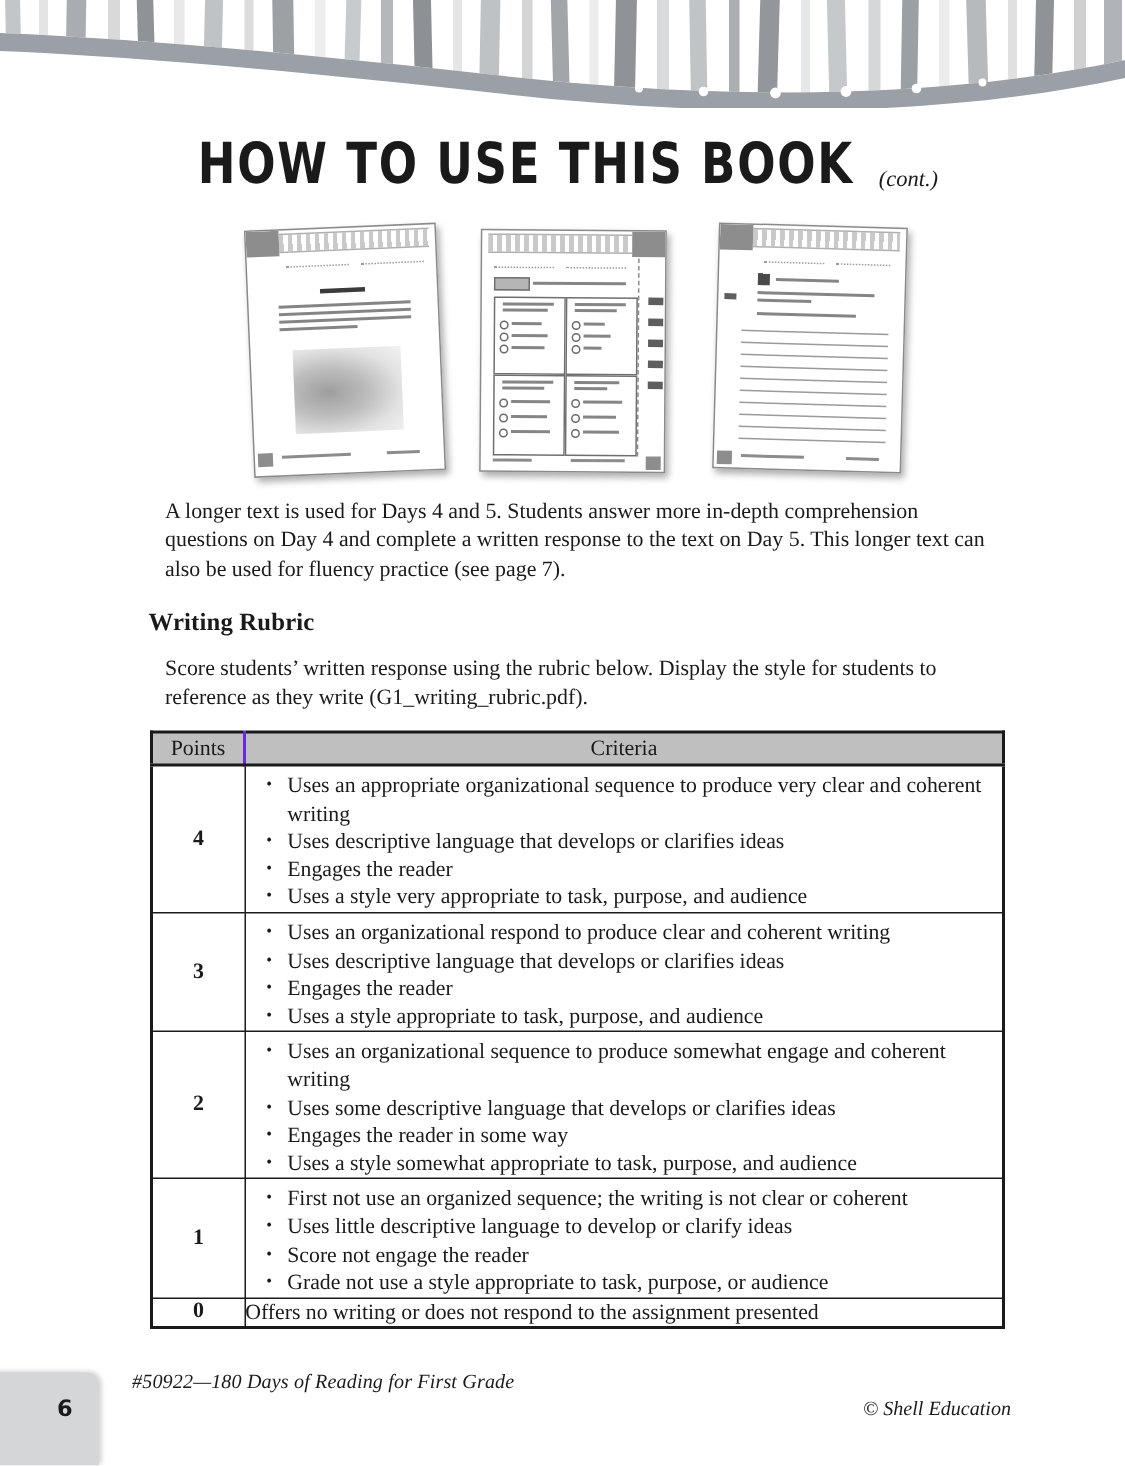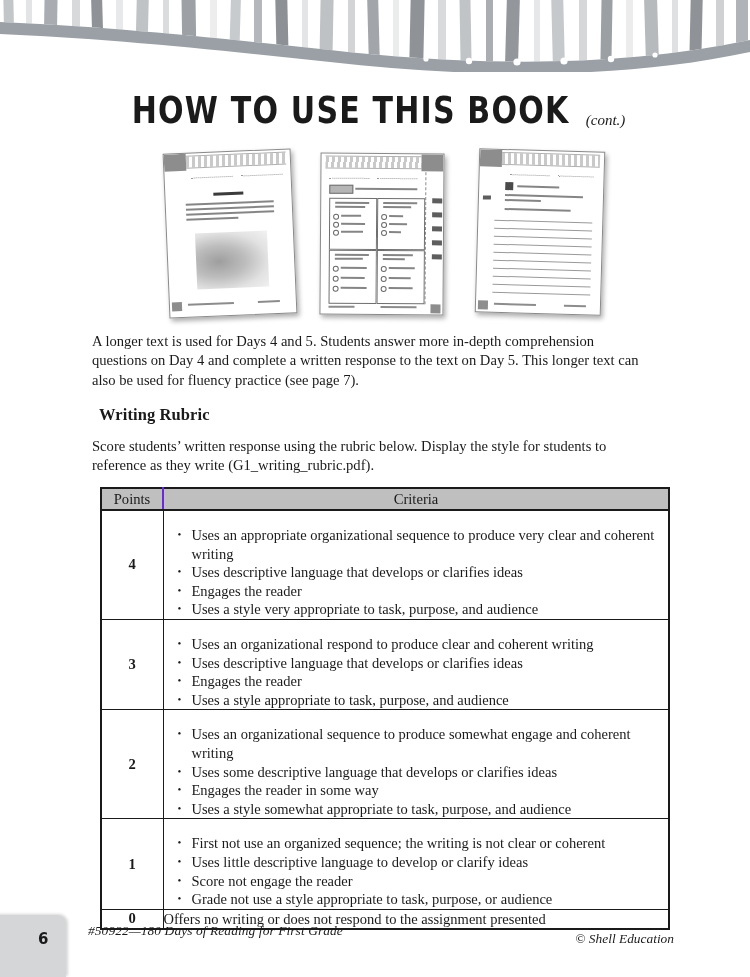--- a/index.html
+++ b/index.html
@@ -118,21 +118,21 @@
     position: absolute; top: 18px; bottom: 10px; width: 13px;
     border-left: 1px dashed #8a8a8a;
   }
   .ws-sb-item {
     position: absolute; right: 1px; width: 10px; height: 5px; background: #5e5e5e;
   }
 
   
   .body-text {
     position: absolute;
-    left: 92px;
+    left: 110px;
     width: 556px;
     font-size: 14.6px;
     line-height: 19.4px;
     text-align: left;
   }
   #para-intro { top: 332px; }
   .sec-head {
     position: absolute;
     left: 99px;
     top: 405px;
@@ -171,21 +171,21 @@
     text-align: center;
     font-weight: bold;
     font-size: 14.6px;
     border-right: 2px solid #1a1a1a;
   }
   .cell-crit {
     padding: 4px 6px 5px 4px;
   }
   .cell-crit ul {
     margin: 0;
-    padding: 15px 0 0 28px;
+    padding: 4px 0 0 28px;
     list-style: none;
   }
   .cell-crit li {
     font-size: 14.5px;
     line-height: 18.6px;
     position: relative;
     padding-left: 0;
   }
   .cell-crit li:before {
     content: "\2022";
@@ -217,21 +217,21 @@
     left: 38px;
     bottom: 29px;
     font-family: "DejaVu Sans", sans-serif;
     font-weight: bold;
     font-size: 15px;
     color: #1a1a1a;
   }
   .foot-left {
     position: absolute;
     left: 88px;
-    bottom: 38px;
+    bottom: 48px;
     font-style: italic;
     font-size: 13.4px;
     letter-spacing: .1px;
     color: #1a1a1a;
   }
   .foot-right {
     position: absolute;
     right: 76px;
     bottom: 30px;
     font-style: italic;

